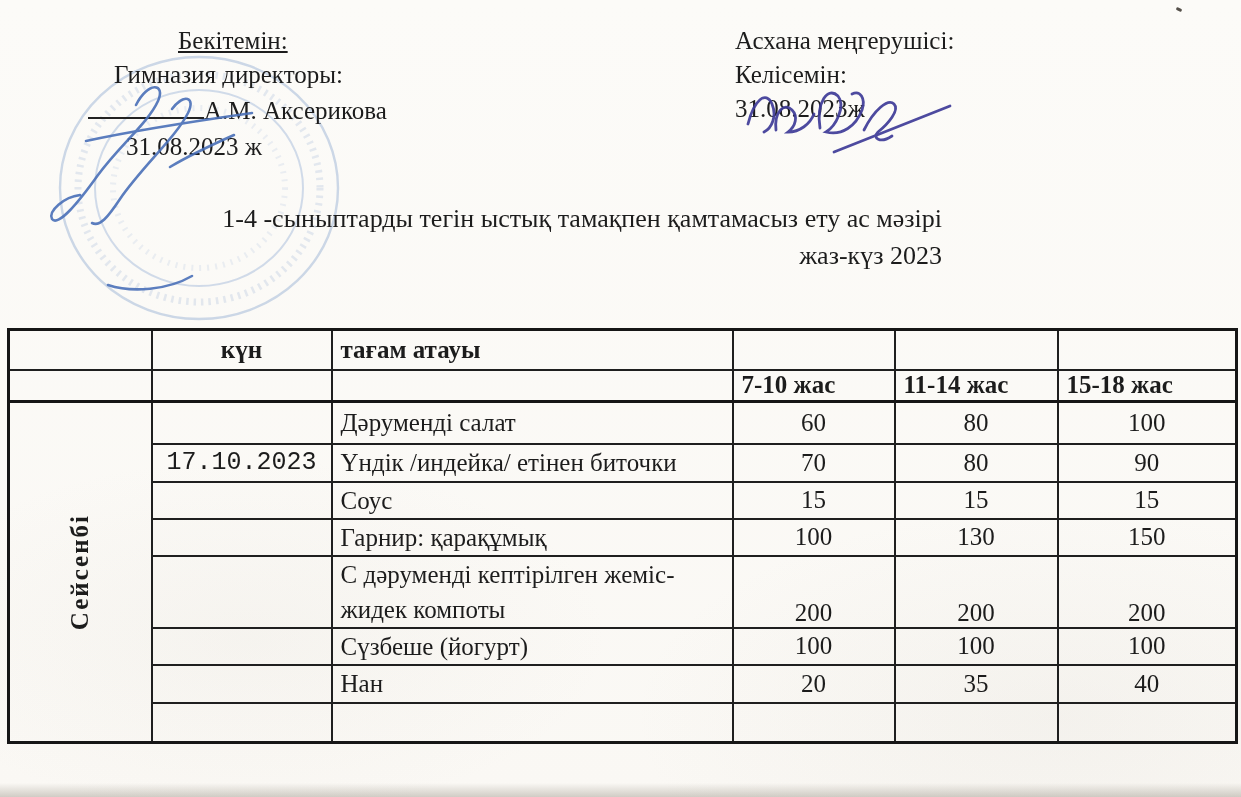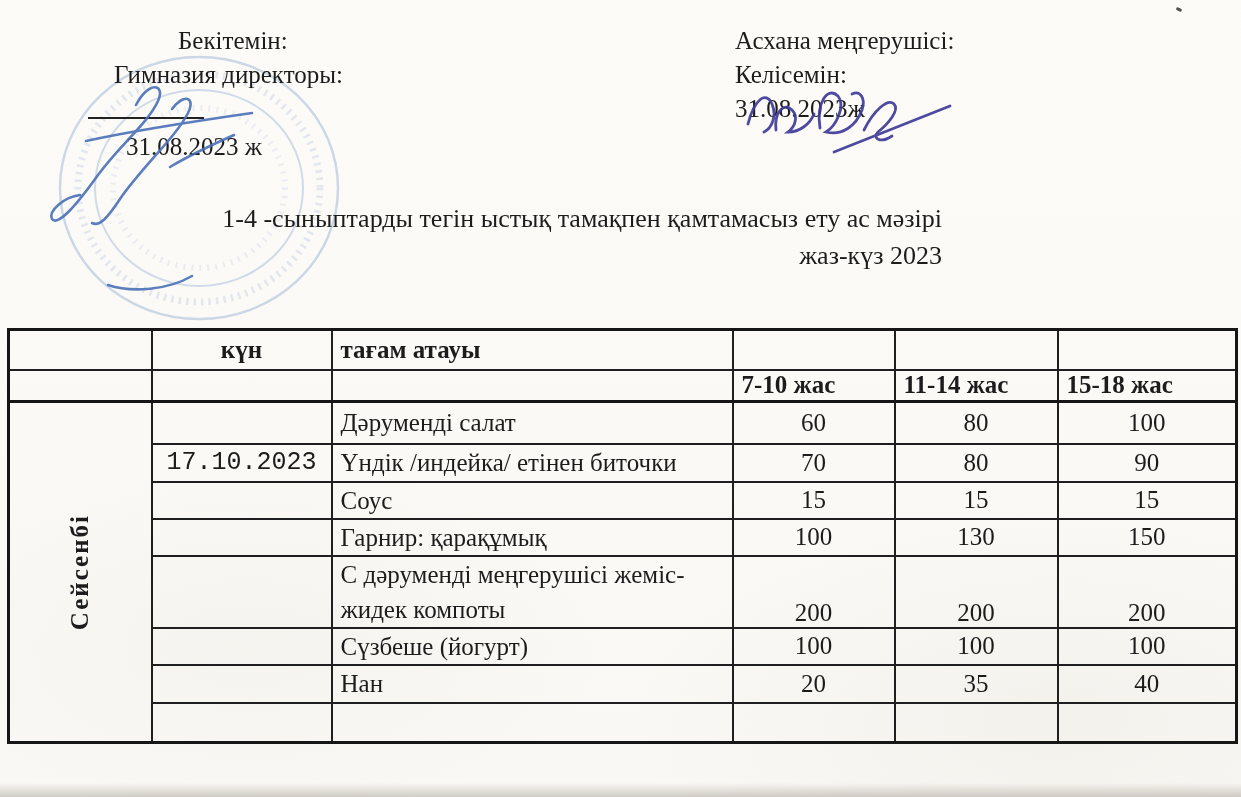--- a/index.html
+++ b/index.html
@@ -15,21 +15,21 @@
   }
   .bottom-shadow {
     position:absolute; left:0; bottom:0; width:100%; height:14px;
     background:linear-gradient(to bottom, rgba(150,143,130,0), rgba(140,133,120,.38));
   }
   .speck { position:absolute; left:1176px; top:8px; width:6px; height:3px;
     background:#55504a; border-radius:2px; transform:rotate(25deg); }
 
   
   .approve-left { position:absolute; left:88px; top:24px; width:330px; font-size:25px; line-height:34px; }
-  .approve-left .l1 { padding-left:90px; }
+  .approve-left .l1 { padding-left:90px;text-decoration:underline; }
   .approve-left .l2 { padding-left:26px; }
   .approve-left .l3 { padding-top:2px; }
   .approve-left .l4 { padding-left:38px; padding-top:2px; }
   .uline-l { display:inline-block; width:116px; border-bottom:2px solid #222; height:24px; vertical-align:baseline; }
 
   .approve-right { position:absolute; left:735px; top:24px; width:380px; font-size:25px; line-height:34px; }
   .approve-right .l3 { padding-top:2px; }
   .uline-r { display:inline-block; width:172px; border-bottom:2px solid #222; height:24px; vertical-align:baseline; margin-right:14px; }
 
   
@@ -72,21 +72,21 @@
     <ellipse cx="157" cy="140" rx="139" ry="131" fill="none" stroke="#9cb3d6" stroke-width="2.4" opacity="0.5"></ellipse>
     <ellipse cx="157" cy="140" rx="104" ry="98" fill="none" stroke="#9cb3d6" stroke-width="2" opacity="0.45"></ellipse>
     <ellipse cx="157" cy="140" rx="121" ry="114" fill="none" stroke="#9cb3d6" stroke-width="7" stroke-dasharray="2.5 5" opacity="0.26"></ellipse>
     <ellipse cx="157" cy="140" rx="86" ry="80" fill="none" stroke="#9cb3d6" stroke-width="6" stroke-dasharray="2 6" opacity="0.18"></ellipse>
   </svg>
 
   <div class="approve-left">
     <div class="l1">Бекітемін:</div>
     <div class="l2">Гимназия директоры:</div>
     <div class="l3">
-      <span class="uline-l"></span>
+      <span class="uline-l"></span><span>А.М. Аксерикова</span>
     </div>
     <div class="l4">31.08.2023 ж</div>
   </div>
 
   <div class="approve-right">
     <div>Асхана меңгерушісі:</div>
     <div>Келісемін:</div>
     <div>31.08.2023ж</div>
   </div>
 
@@ -168,21 +168,21 @@
     </tr>
     <tr style="height:37px">
       <td class="c-date"></td>
       <td class="c-dish">Гарнир: қарақұмық</td>
       <td class="c-num">100</td>
       <td class="c-num">130</td>
       <td class="c-num outerR">150</td>
     </tr>
     <tr style="height:72px">
       <td class="c-date"></td>
-      <td class="c-dish">С дәруменді меңгерушісі жеміс-жидек компоты</td>
+      <td class="c-dish">С дәруменді кептірілген жеміс-жидек компоты</td>
       <td class="c-num-bot">200</td>
       <td class="c-num-bot">200</td>
       <td class="c-num-bot outerR">200</td>
     </tr>
     <tr style="height:37px">
       <td class="c-date"></td>
       <td class="c-dish">Сүзбеше (йогурт)</td>
       <td class="c-num">100</td>
       <td class="c-num">100</td>
       <td class="c-num outerR">100</td>

